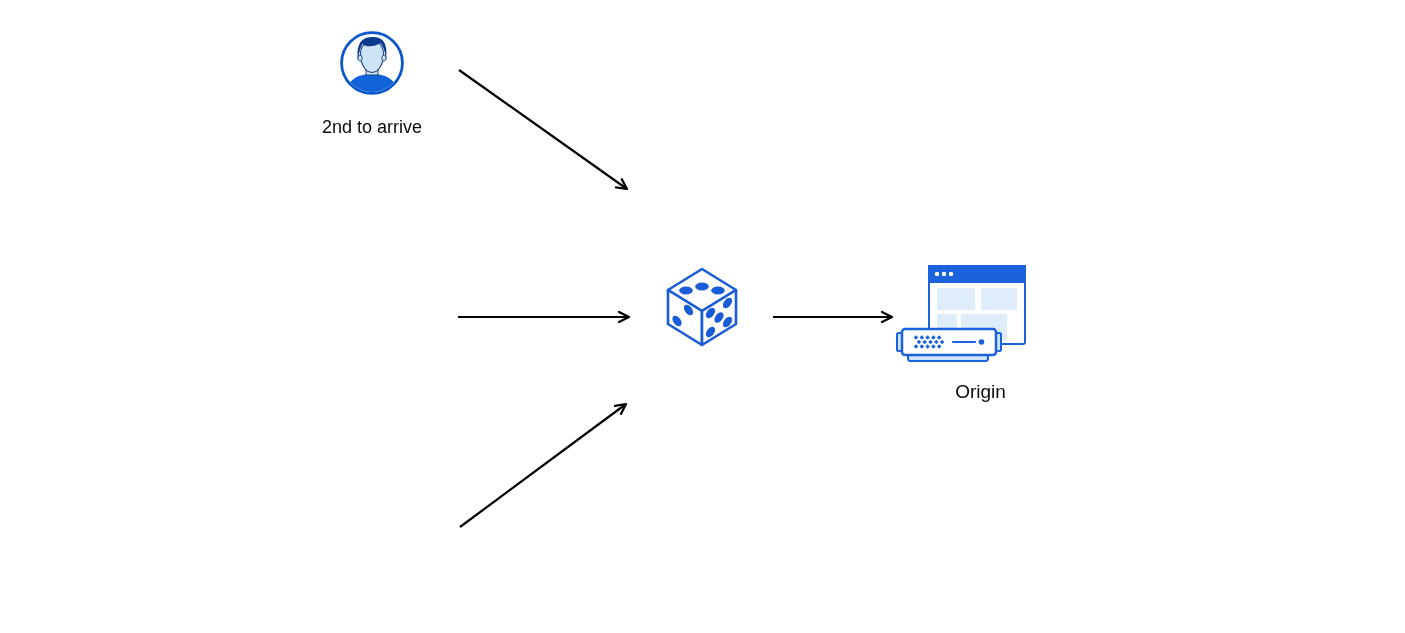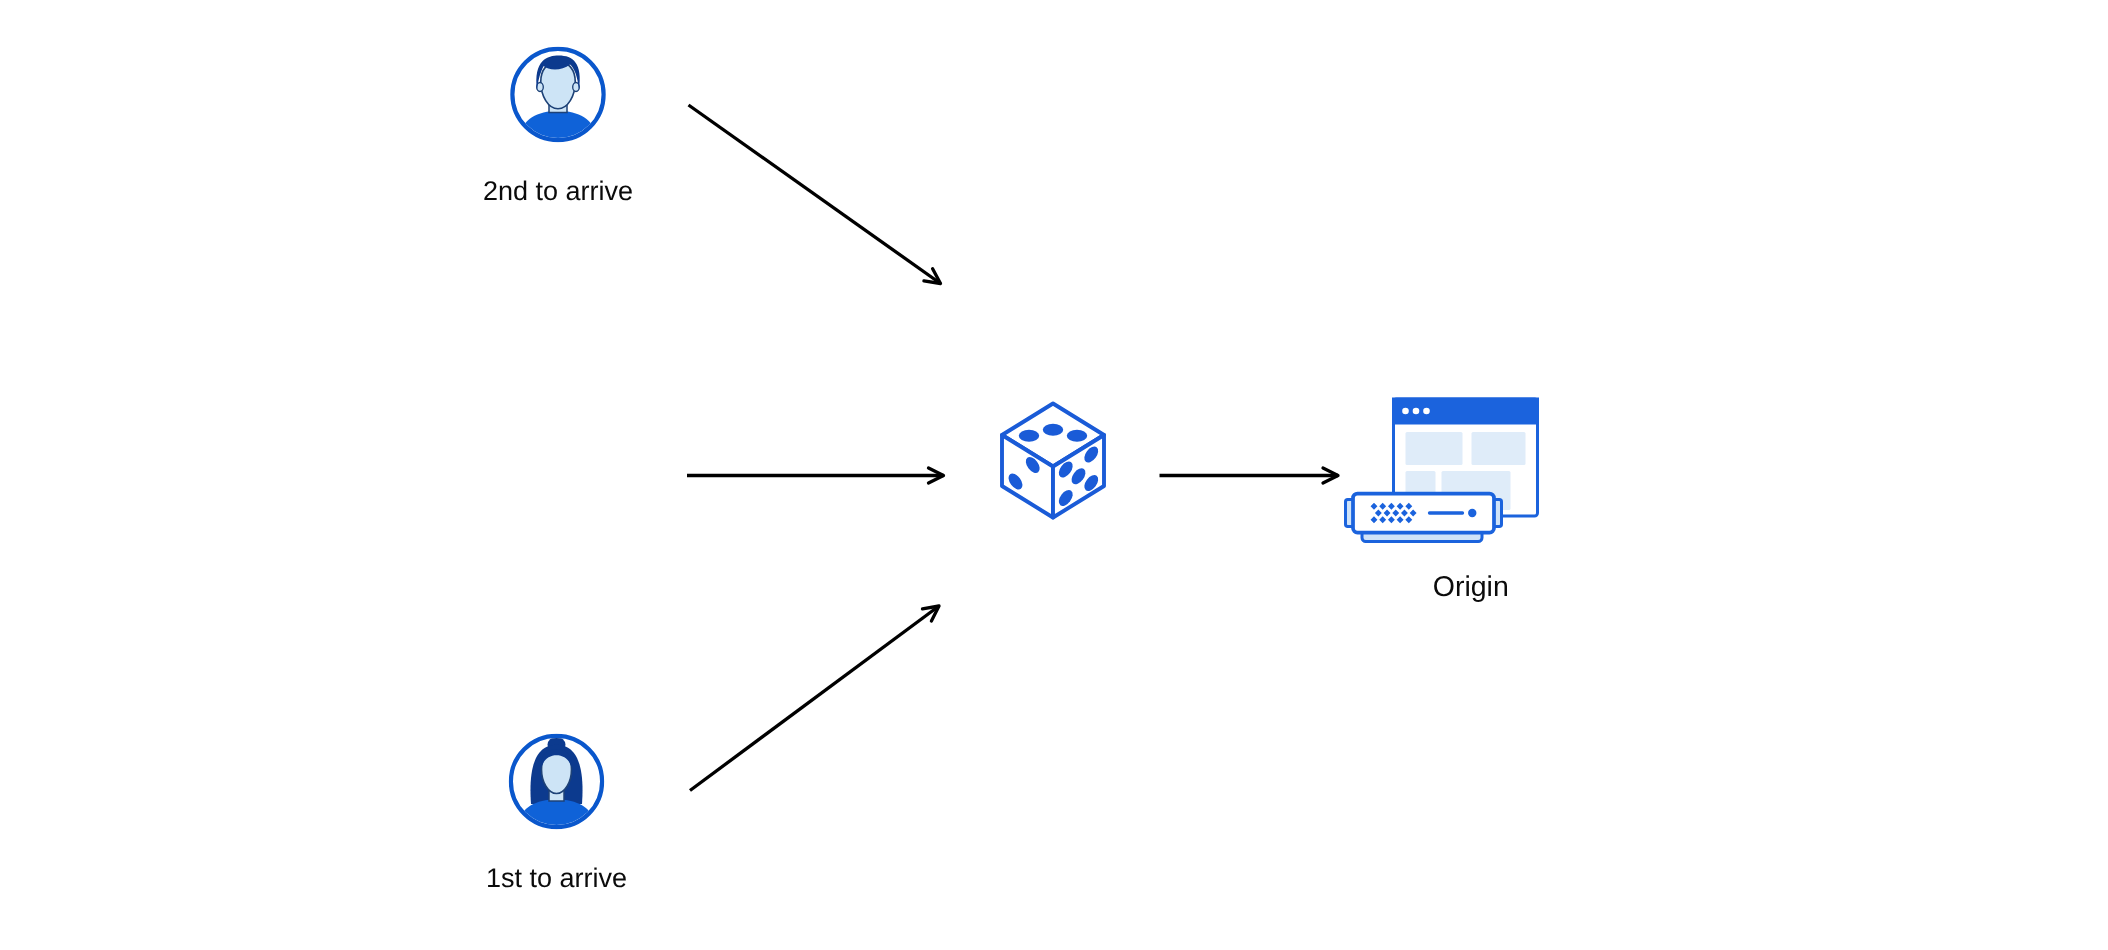--- a/index.html
+++ b/index.html
@@ -54,39 +54,20 @@
         <path d="M32,10 C25,10 20.5,15.5 20.5,23.5 C20.5,33 25.5,41.5 32,41.5 C38.5,41.5 43.5,33 43.5,23.5 C43.5,15.5 39,10 32,10 Z" fill="#cde4f6" stroke="#1e4277" stroke-width="1.1"></path>
         <ellipse cx="20" cy="27" rx="2.2" ry="3" fill="#cde4f6" stroke="#1e4277" stroke-width="0.9"></ellipse>
         <ellipse cx="44" cy="27" rx="2.2" ry="3" fill="#cde4f6" stroke="#1e4277" stroke-width="0.9"></ellipse>
         <path d="M18,29 C15.5,9 25,6 32.5,6 C42,6 48.5,11 46,29 C45,20 43,14.5 40,12 C34.5,16.5 25.5,16 22.5,13 C20.5,16.5 18.8,22 18,29 Z" fill="#0c3a8e"></path>
       </g>
     </svg>
     <div class="node-label" style="margin-top:21px">2nd to arrive</div>
   </div>
 
 
-  <div class="node" style="left:291px;top:489px;width:160px">
-    <svg width="64" height="64" viewBox="0 0 64 64">
-      <defs>
-          <clipPath id="cp3">
-            <circle cx="32" cy="32" r="29"></circle>
-          </clipPath>
-        </defs>
-      <circle cx="32" cy="32" r="30.4" fill="#ffffff" stroke="#0a57cc" stroke-width="2.8"></circle>
-      <g clip-path="url(#cp3)">
-        <ellipse cx="32" cy="7.5" rx="6" ry="5.2" fill="#0c3a8e"></ellipse>
-        <path d="M15,47 C12.5,13 23.5,7.5 32,7.5 C40.5,7.5 51.5,13 49,47 Z" fill="#0c3a8e"></path>
-        <path d="M5,64 C7,50 17,44 32,44 C47,44 57,50 59,64 Z" fill="#0f62d8"></path>
-        <path d="M27,34 h10 v11 h-10 z" fill="#cde4f6" stroke="#1e4277" stroke-width="1"></path>
-        <path d="M32,11.5 C26,11.5 22,16.5 22,24 C22,32.5 26.5,40 32,40 C37.5,40 42,32.5 42,24 C42,16.5 38,11.5 32,11.5 Z" fill="#cde4f6" stroke="#1e4277" stroke-width="1.1"></path>
-        <path d="M21.8,23 C21,13.5 26,10.5 32,10.5 C38,10.5 43,13.5 42.2,23 C40.5,17 36.5,14.5 32,14.5 C27.5,14.5 23.5,17 21.8,23 Z" fill="#0c3a8e"></path>
-      </g>
-    </svg>
-    <div class="node-label" style="margin-top:21px">1st to arrive</div>
-  </div>
 
   <div class="node" style="left:665px;top:265px;width:74px">
     <svg width="74" height="86" viewBox="0 0 74 86">
       <g stroke="#1a5bd7" stroke-width="2.6" stroke-linejoin="round" fill="#ffffff">
         <path d="M37,4 L71,25 L37,46 L3,25 Z"></path>
         <path d="M3,25 L37,46 L37,80 L3,59 Z"></path>
         <path d="M71,25 L37,46 L37,80 L71,59 Z"></path>
       </g>
       <g fill="#1a5bd7">
         <ellipse cx="21" cy="25.5" rx="6.8" ry="4"></ellipse>

